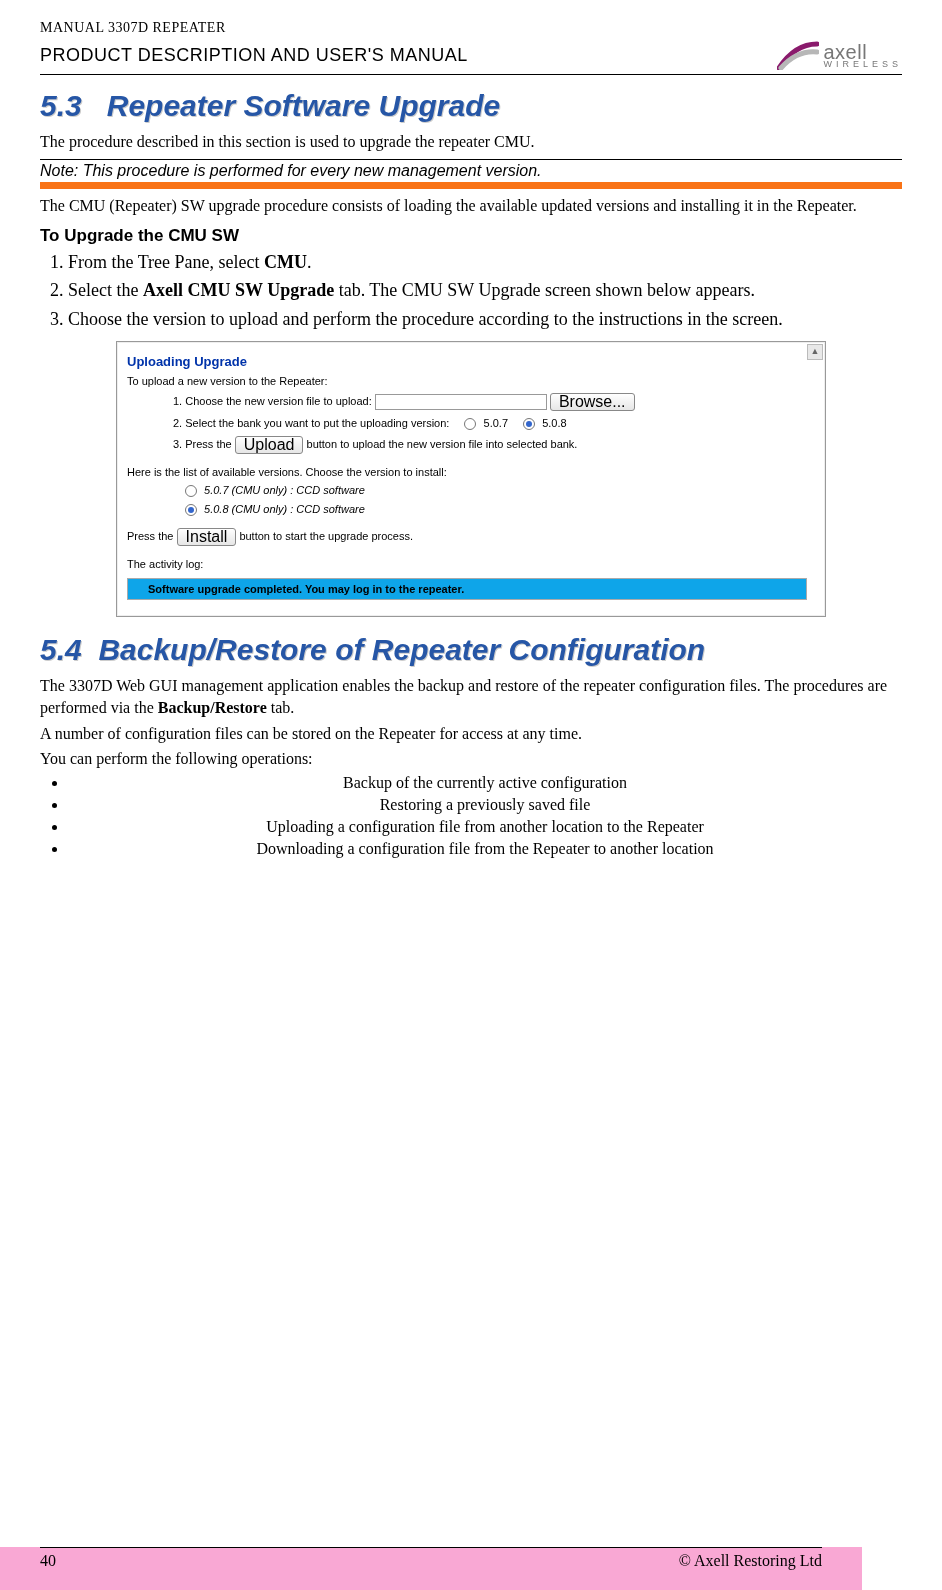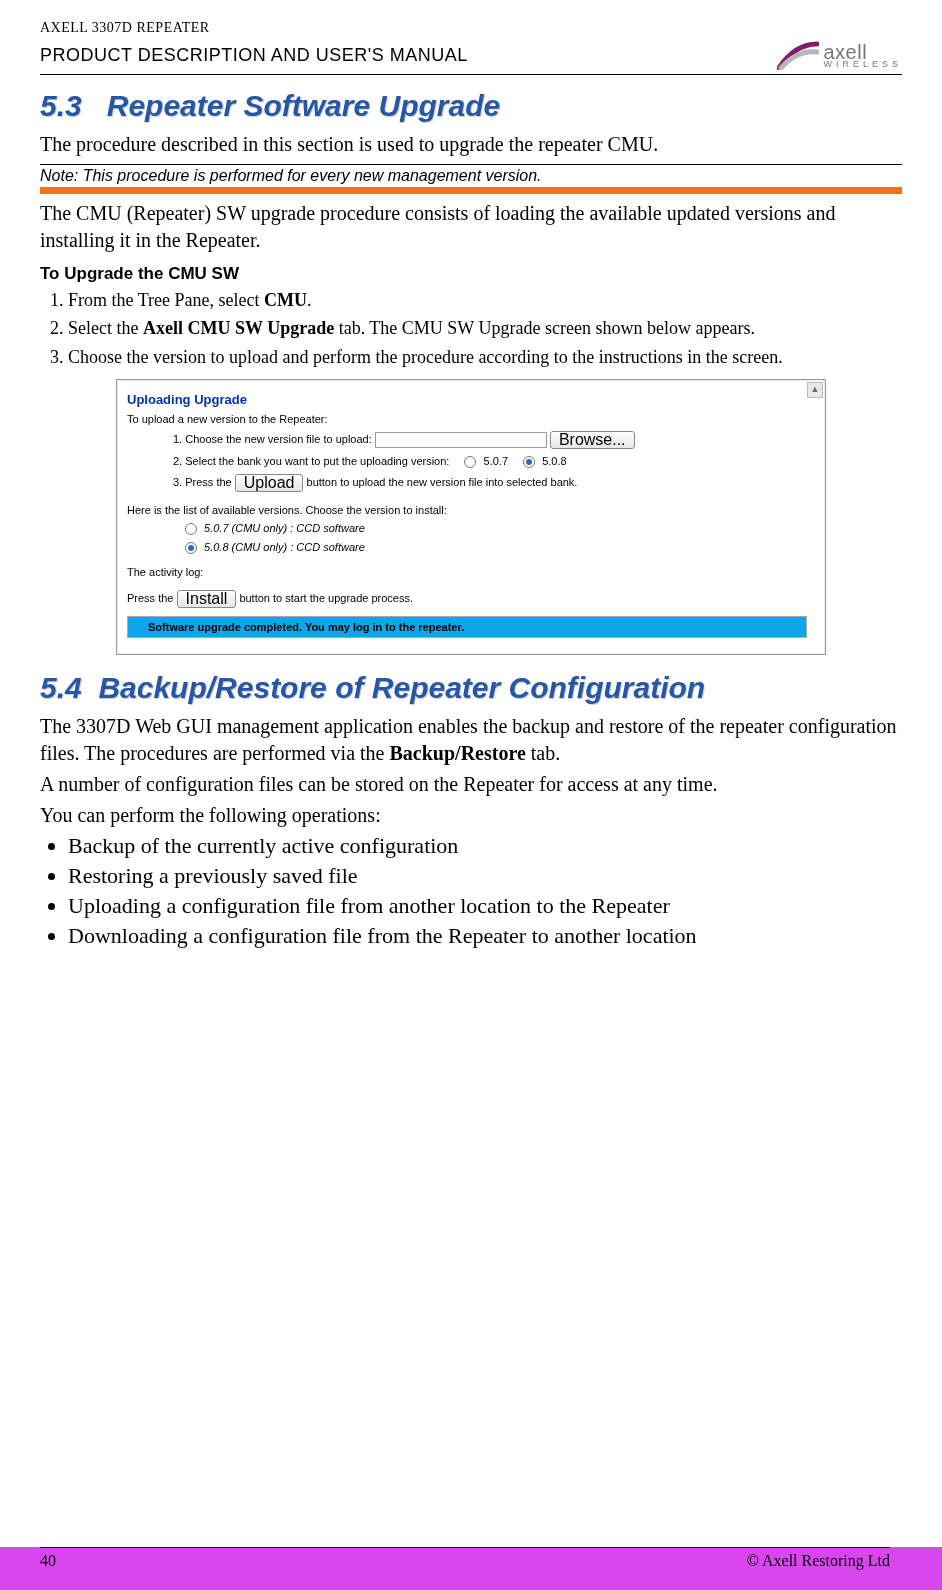--- a/index.html
+++ b/index.html
@@ -63,21 +63,21 @@
   .section-heading {
     font-family: Arial, sans-serif;
     font-size: 30px;
     font-weight: bold;
     font-style: italic;
     color: #2656a6;
     text-shadow: 1px 1px 0 #ccc;
     margin: 6px 0 8px 0;
   }
   .body-text {
-    font-size: 20px;
+    font-size: 16px;
     line-height: 1.35;
     margin: 4px 0;
   }
   .note-block {
     border-top: 1px solid #000;
     border-bottom: 7px solid #f97316;
     padding: 2px 0;
     margin: 6px 0;
     font-style: italic;
     font-family: Arial, sans-serif;
@@ -95,21 +95,22 @@
     font-size: 18px;
   }
   ol.steps li {
     margin: 4px 0;
     line-height: 1.35;
   }
   ul.bullets {
     list-style-type: disc;
     margin: 0 0 10px 0;
     padding-left: 28px;
-    font-size: 22px;
+    font-size: 16px;
+    text-align: center;
   }
   ul.bullets li { margin: 4px 0; }
   .bold { font-weight: bold; }
   .screenshot {
     margin: 10px auto 16px auto;
     width: 680px;
     border: 1px solid #999;
     padding: 12px 18px 16px 10px;
     font-family: Verdana, Arial, sans-serif;
     font-size: 11px;
@@ -175,41 +176,41 @@
     border:1px solid #bbb;
     font-size:9px;
     text-align:center;
     line-height:12px;
     color:#666;
   }
   .footer {
     position: fixed;
     bottom: 0;
     left: 0;
-    width: 942px;
+    width: 862px;
     box-sizing: border-box;
-    padding: 0 52px 20px 40px;
-    background:#d946ef;
+    padding: 0 40px 20px 40px;
+    background:#f9a8d4;
   }
   .footer hr {
     border:none;
     border-top:1px solid #000;
     margin: 0 0 4px 0;
   }
   .footer-row {
     display:flex;
     justify-content:space-between;
     font-size:16px;
   }
   .spacer-for-footer { height: 80px; }
 </style>
 </head>
 <body>
 
-<div class="header-top">AXELL 3307D REPEATER</div>
+<div class="header-top">MANUAL 3307D REPEATER</div>
 <div class="header-row">
   <div class="header-title">PRODUCT DESCRIPTION AND USER'S MANUAL</div>
   <div class="logo-block">
     <span class="logo-swoosh">
       <svg viewBox="0 0 42 30" width="42" height="30">
         <path d="M2 28 Q 18 4 40 4" stroke="#8a1a6c" stroke-width="5" fill="none" stroke-linecap="round"></path>
         <path d="M4 28 Q 20 10 40 12" stroke="#b7b7b7" stroke-width="5" fill="none" stroke-linecap="round"></path>
       </svg>
     </span>
     <span class="logo-text">
@@ -271,25 +272,25 @@
 
   <div class="ss-line ss-indent">
     <span class="ss-radio"></span>
     <span style="font-style:italic;text-align:right;">5.0.7 (CMU only) : CCD software</span>
   </div>
   <div class="ss-line ss-indent">
     <span class="ss-radio-sel"></span>
     <span style="font-style:italic;">5.0.8 (CMU only) : CCD software</span>
   </div>
 
-  <div class="ss-line" style="margin-top:12px;">The activity log:</div>
-
   <div class="ss-line" style="margin-top:12px;">
     <span>Press the </span><span class="ss-btn">Install</span><span> button to start the upgrade process.</span>
   </div>
+
+  <div class="ss-line" style="margin-top:12px;">The activity log:</div>
   <div class="ss-logbox">Software upgrade completed. You may log in to the repeater.</div>
 </div>
 
 <div class="section-heading">
   <span>5.4</span>&nbsp;&nbsp;<span>Backup/Restore of Repeater Configuration</span>
 </div>
 
 <p class="body-text">
   <span>The 3307D Web GUI management application enables the backup and restore of the repeater configuration files. The procedures are performed via the </span><span class="bold">Backup/Restore</span><span> tab.</span>
 </p>

